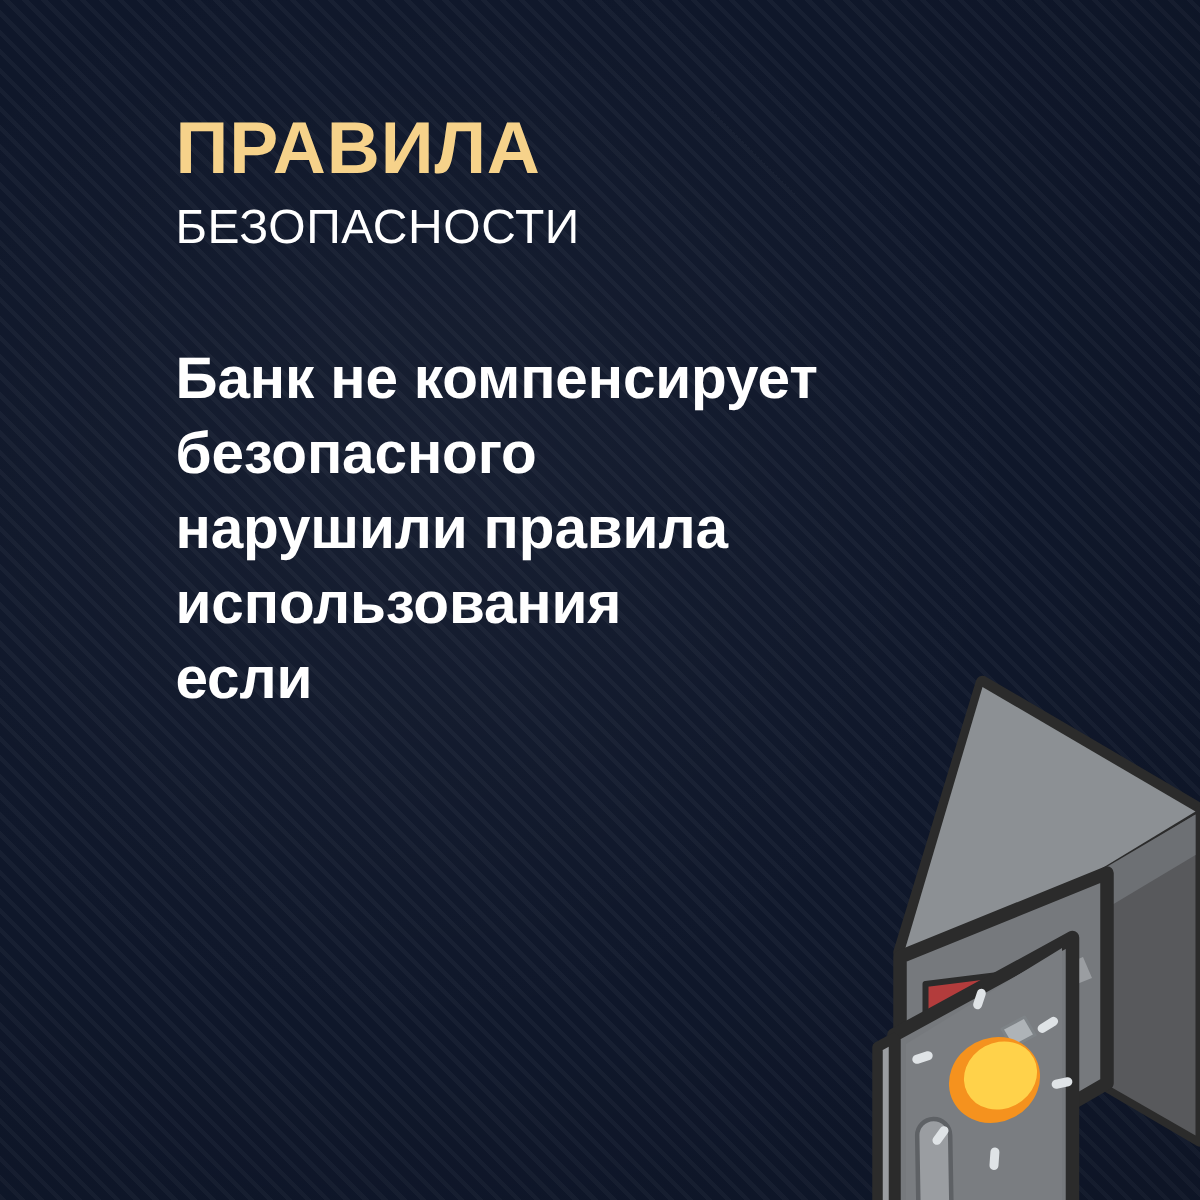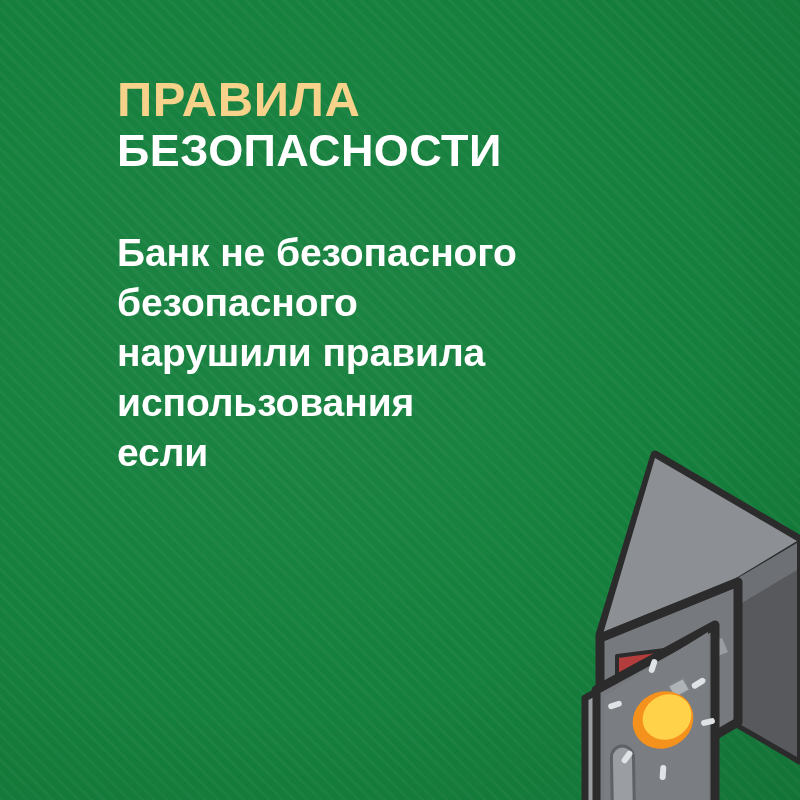--- a/index.html
+++ b/index.html
@@ -5,21 +5,21 @@
   html, body {
     margin: 0;
     padding: 0;
     background: #0b3a46;
   }
   #canvas {
     position: relative;
     width: 800px;
     height: 800px;
     overflow: hidden;
-    background-color: #15803d;
+    background-color: #0f172a;
     font-family: "Liberation Sans", sans-serif;
   }
   
   #stripes {
     position: absolute;
     inset: 0;
     background-image: repeating-linear-gradient(
       45deg,
       rgba(255,255,255,0.035) 0px,
       rgba(255,255,255,0.035) 3px,
@@ -47,22 +47,22 @@
   #title-main {
     font-size: 49px;
     font-weight: 700;
     letter-spacing: 0.6px;
     line-height: 54px;
     color: #f6d28a;
     margin: 0;
     white-space: nowrap;
   }
   #title-sub {
-    font-size: 45px;
-    font-weight: 700;
+    font-size: 32px;
+    font-weight: 400;
     letter-spacing: 0.4px;
     line-height: 42px;
     color: #ffffff;
     margin: 4px 0 0 0;
     white-space: nowrap;
   }
 
   #body-block {
     left: 117px;
     top: 228px;
@@ -158,20 +158,20 @@
 
     </svg>
   </div>
 
   <div class="layer" id="heading-block">
     <div id="title-main">ПРАВИЛА</div>
     <div id="title-sub">БЕЗОПАСНОСТИ</div>
   </div>
 
   <div class="layer" id="body-block">
-    <div class="body-line">Банк не безопасного</div>
+    <div class="body-line">Банк не компенсирует</div>
     <div class="body-line">безопасного</div>
     <div class="body-line">нарушили правила</div>
     <div class="body-line">использования</div>
     <div class="body-line">если</div>
   </div>
 
 </div>
 
 </body></html>

